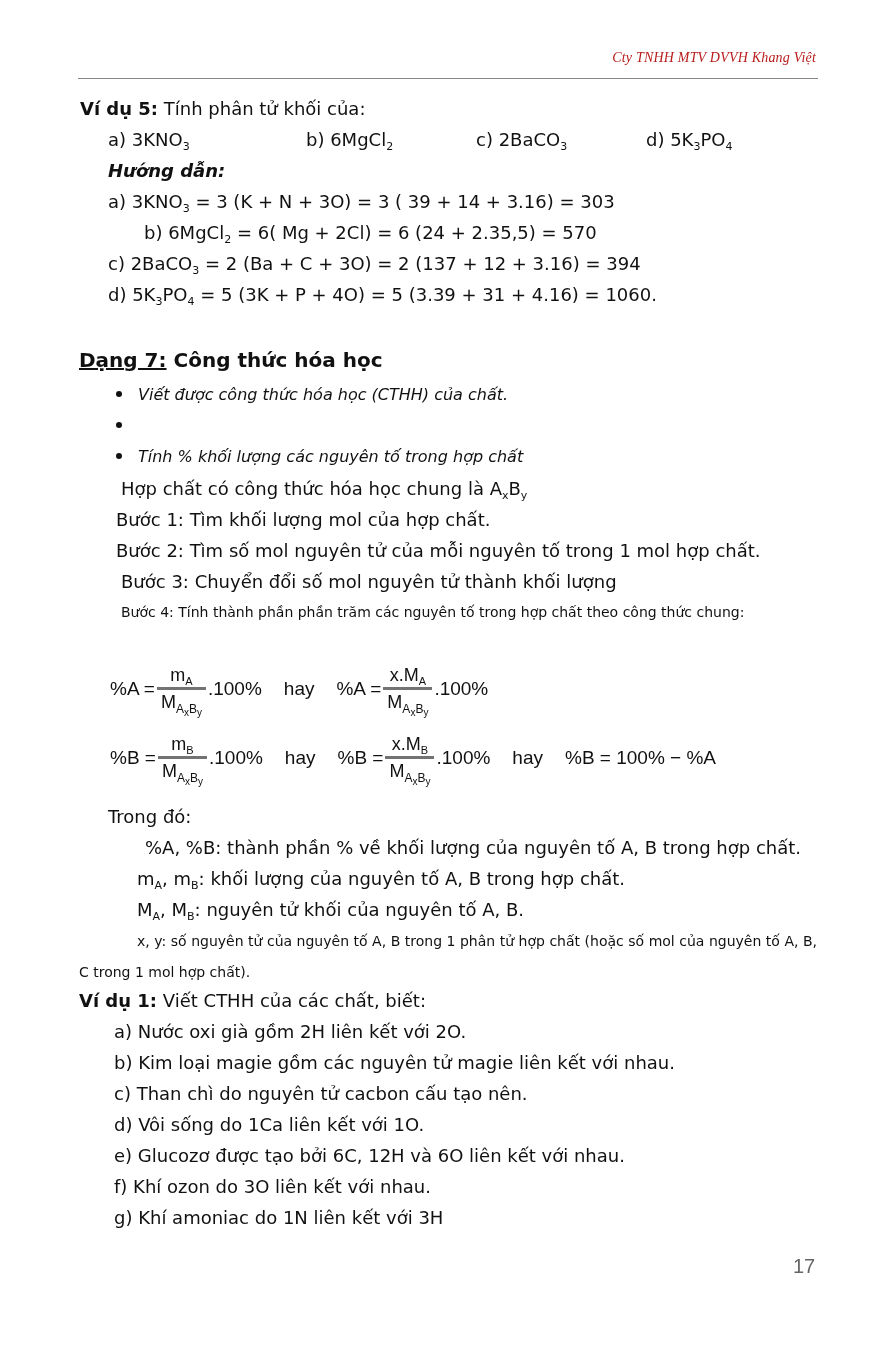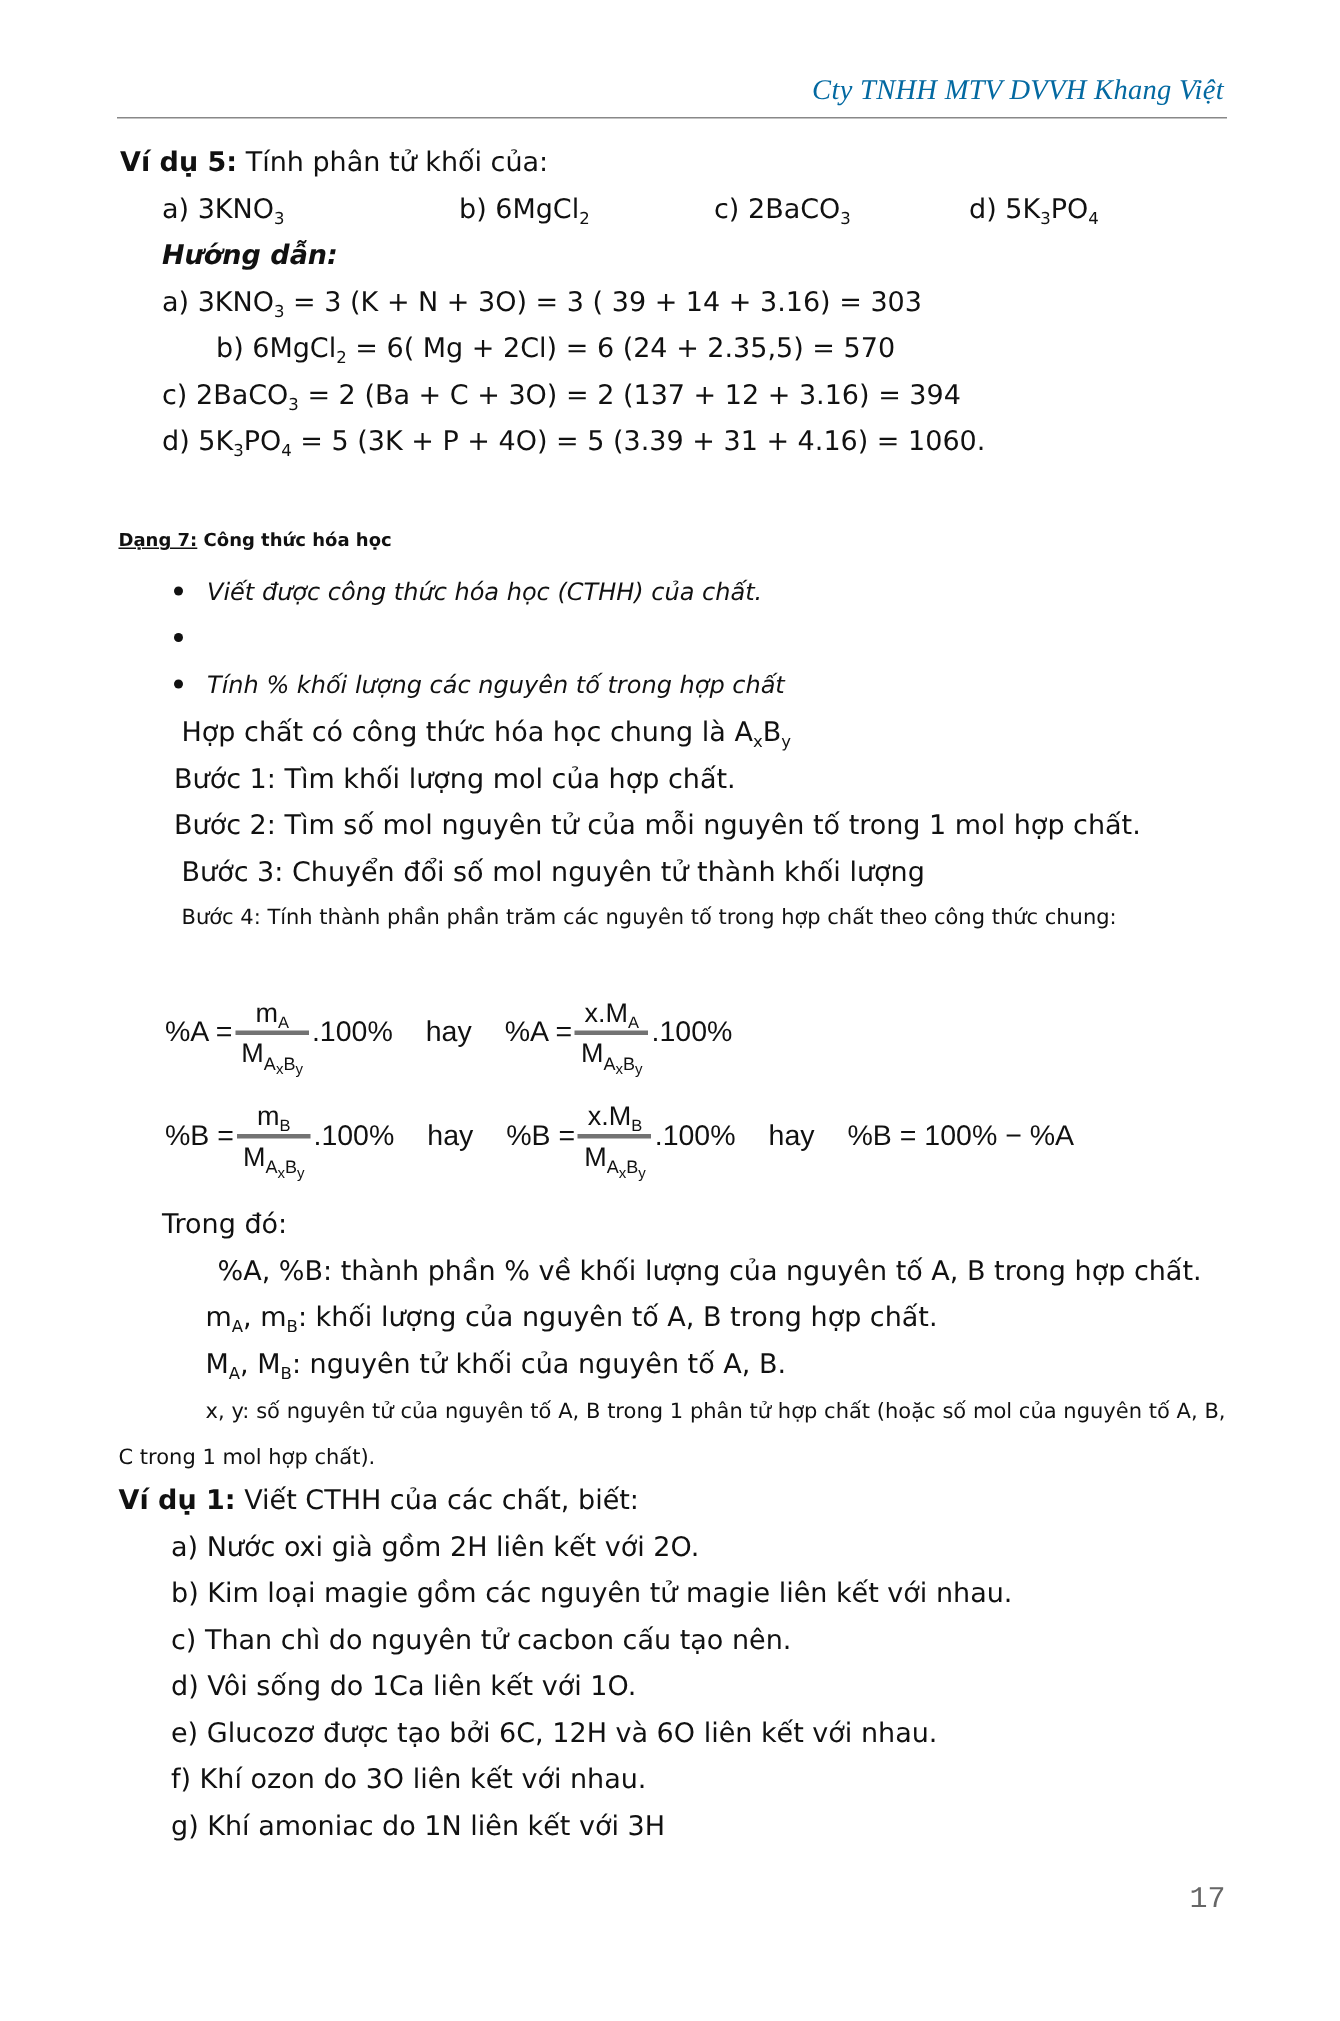--- a/index.html
+++ b/index.html
@@ -2,41 +2,41 @@
 <html><head>
 <meta charset="utf-8">
 <style>
   html, body { margin: 0; padding: 0; background: #ffffff; }
   body { width: 893px; height: 1347px; position: relative; overflow: hidden;
          font-family: "DejaVu Sans", sans-serif; color: #111; }
   .header { position: absolute; left: 78px; top: 46px; width: 740px; height: 32px;
             border-bottom: 1.5px solid #888; }
   .header-text { position: absolute; right: 2px; top: 4px;
                  font-family: "Liberation Serif", serif; font-style: italic;
-                 font-size: 19px; color: #0369a1; letter-spacing: 0.2px; }
+                 font-size: 14px; color: #b91c1c; letter-spacing: 0.2px; }
   .line { position: absolute; font-size: 18px; white-space: nowrap; line-height: 24px; }
   .b { font-weight: bold; }
   .bi { font-weight: bold; font-style: italic; }
   sub { font-size: 11px; vertical-align: -4px; line-height: 0; }
-  .heading { font-weight: bold; font-size: 12px; }
+  .heading { font-weight: bold; font-size: 20px; }
   .heading .u { text-decoration: underline; }
   .bullet { position: absolute; font-size: 16px; font-style: italic; white-space: nowrap; line-height: 24px; }
   .bullet .dot { display: inline-block; width: 6px; height: 6px; border-radius: 50%;
                  background: #111; margin-right: 16px; vertical-align: middle; position: relative; top: -2px; font-style: normal; }
   .justify { position: absolute; font-size: 14px; line-height: 31px; text-align: justify;
              text-align-last: left; }
   .formula { position: absolute; font-family: "Liberation Sans", sans-serif; font-size: 19px;
              white-space: nowrap; display: flex; align-items: center; }
   .frac { display: inline-flex; flex-direction: column; align-items: center; margin: 0 2px; }
   .num { padding: 0 2px 1px 2px; font-size: 18px; line-height: 22px; }
   .den { border-top: 3px solid #737373; padding: 1px 4px 0 4px; font-size: 18px; line-height: 22px; }
   .den sub { font-size: 12px; vertical-align: -5px; }
   .den sub sub { font-size: 10px; vertical-align: -3px; }
   .gap { display: inline-block; width: 22px; }
-  .page-num { position: absolute; left: 793px; top: 1255px; font-family: Liberation Mono, monospace;
+  .page-num { position: absolute; left: 793px; top: 1255px; font-family: Liberation Sans, sans-serif;
               font-size: 20px; color: #666; }
 </style>
 </head>
 <body>
 
 <div class="header">
   <span class="header-text">Cty TNHH MTV DVVH Khang Việt</span>
 </div>
 
 <div class="line" style="left:80px; top:97px;">

